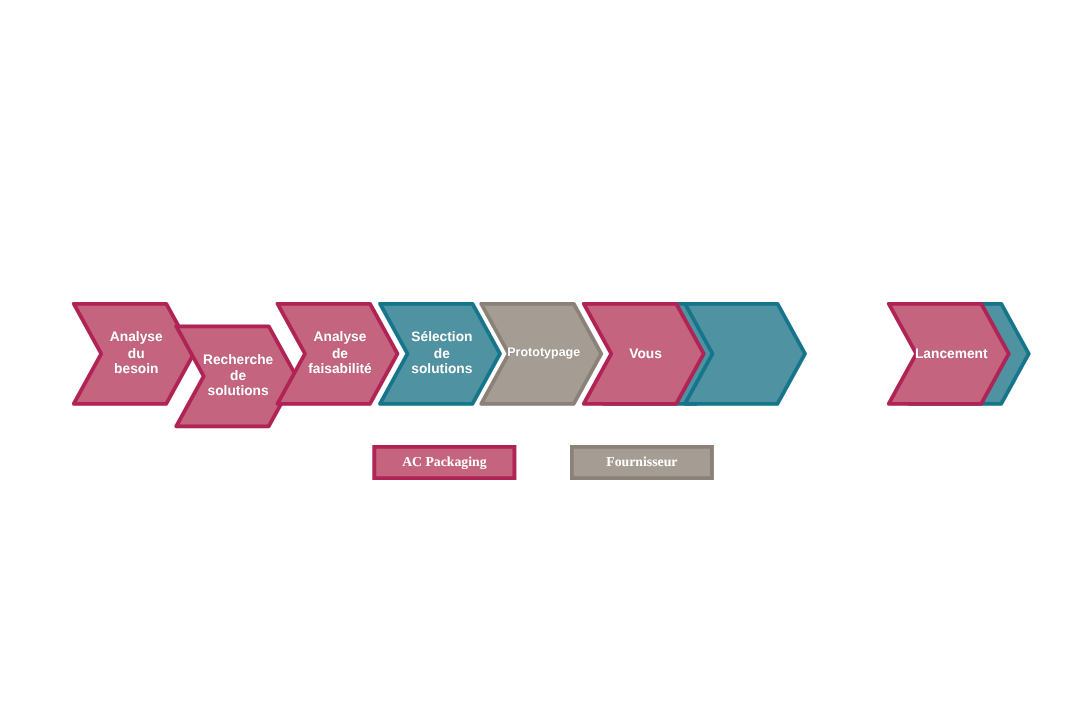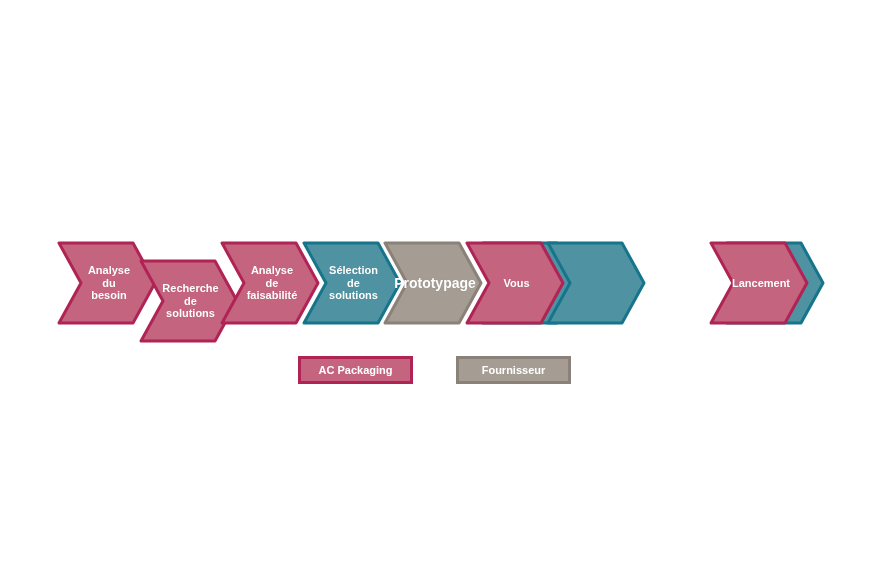--- a/index.html
+++ b/index.html
@@ -45,30 +45,31 @@
     justify-content: center;
     text-align: center;
     color: #ffffff;
     font-weight: bold;
     font-size: 11px;
     line-height: 1.18;
     white-space: pre-line;
     text-shadow: 0 0 1px rgba(0,0,0,0.15);
   }
   .chevron .label.small {
-    font-size: 14px;
+    font-size: 10px;
   }
   #legend-row {
     position: absolute;
     left: 0;
     top: 356px;
     width: 869px;
     display: flex;
     justify-content: center;
     gap: 43px;
+    font-family: Liberation Serif, serif;
   }
   .legend-item {
     width: 109px;
     height: 22px;
     border: 3px solid;
     display: flex;
     align-items: center;
     justify-content: center;
     color: #ffffff;
     font-weight: bold;

